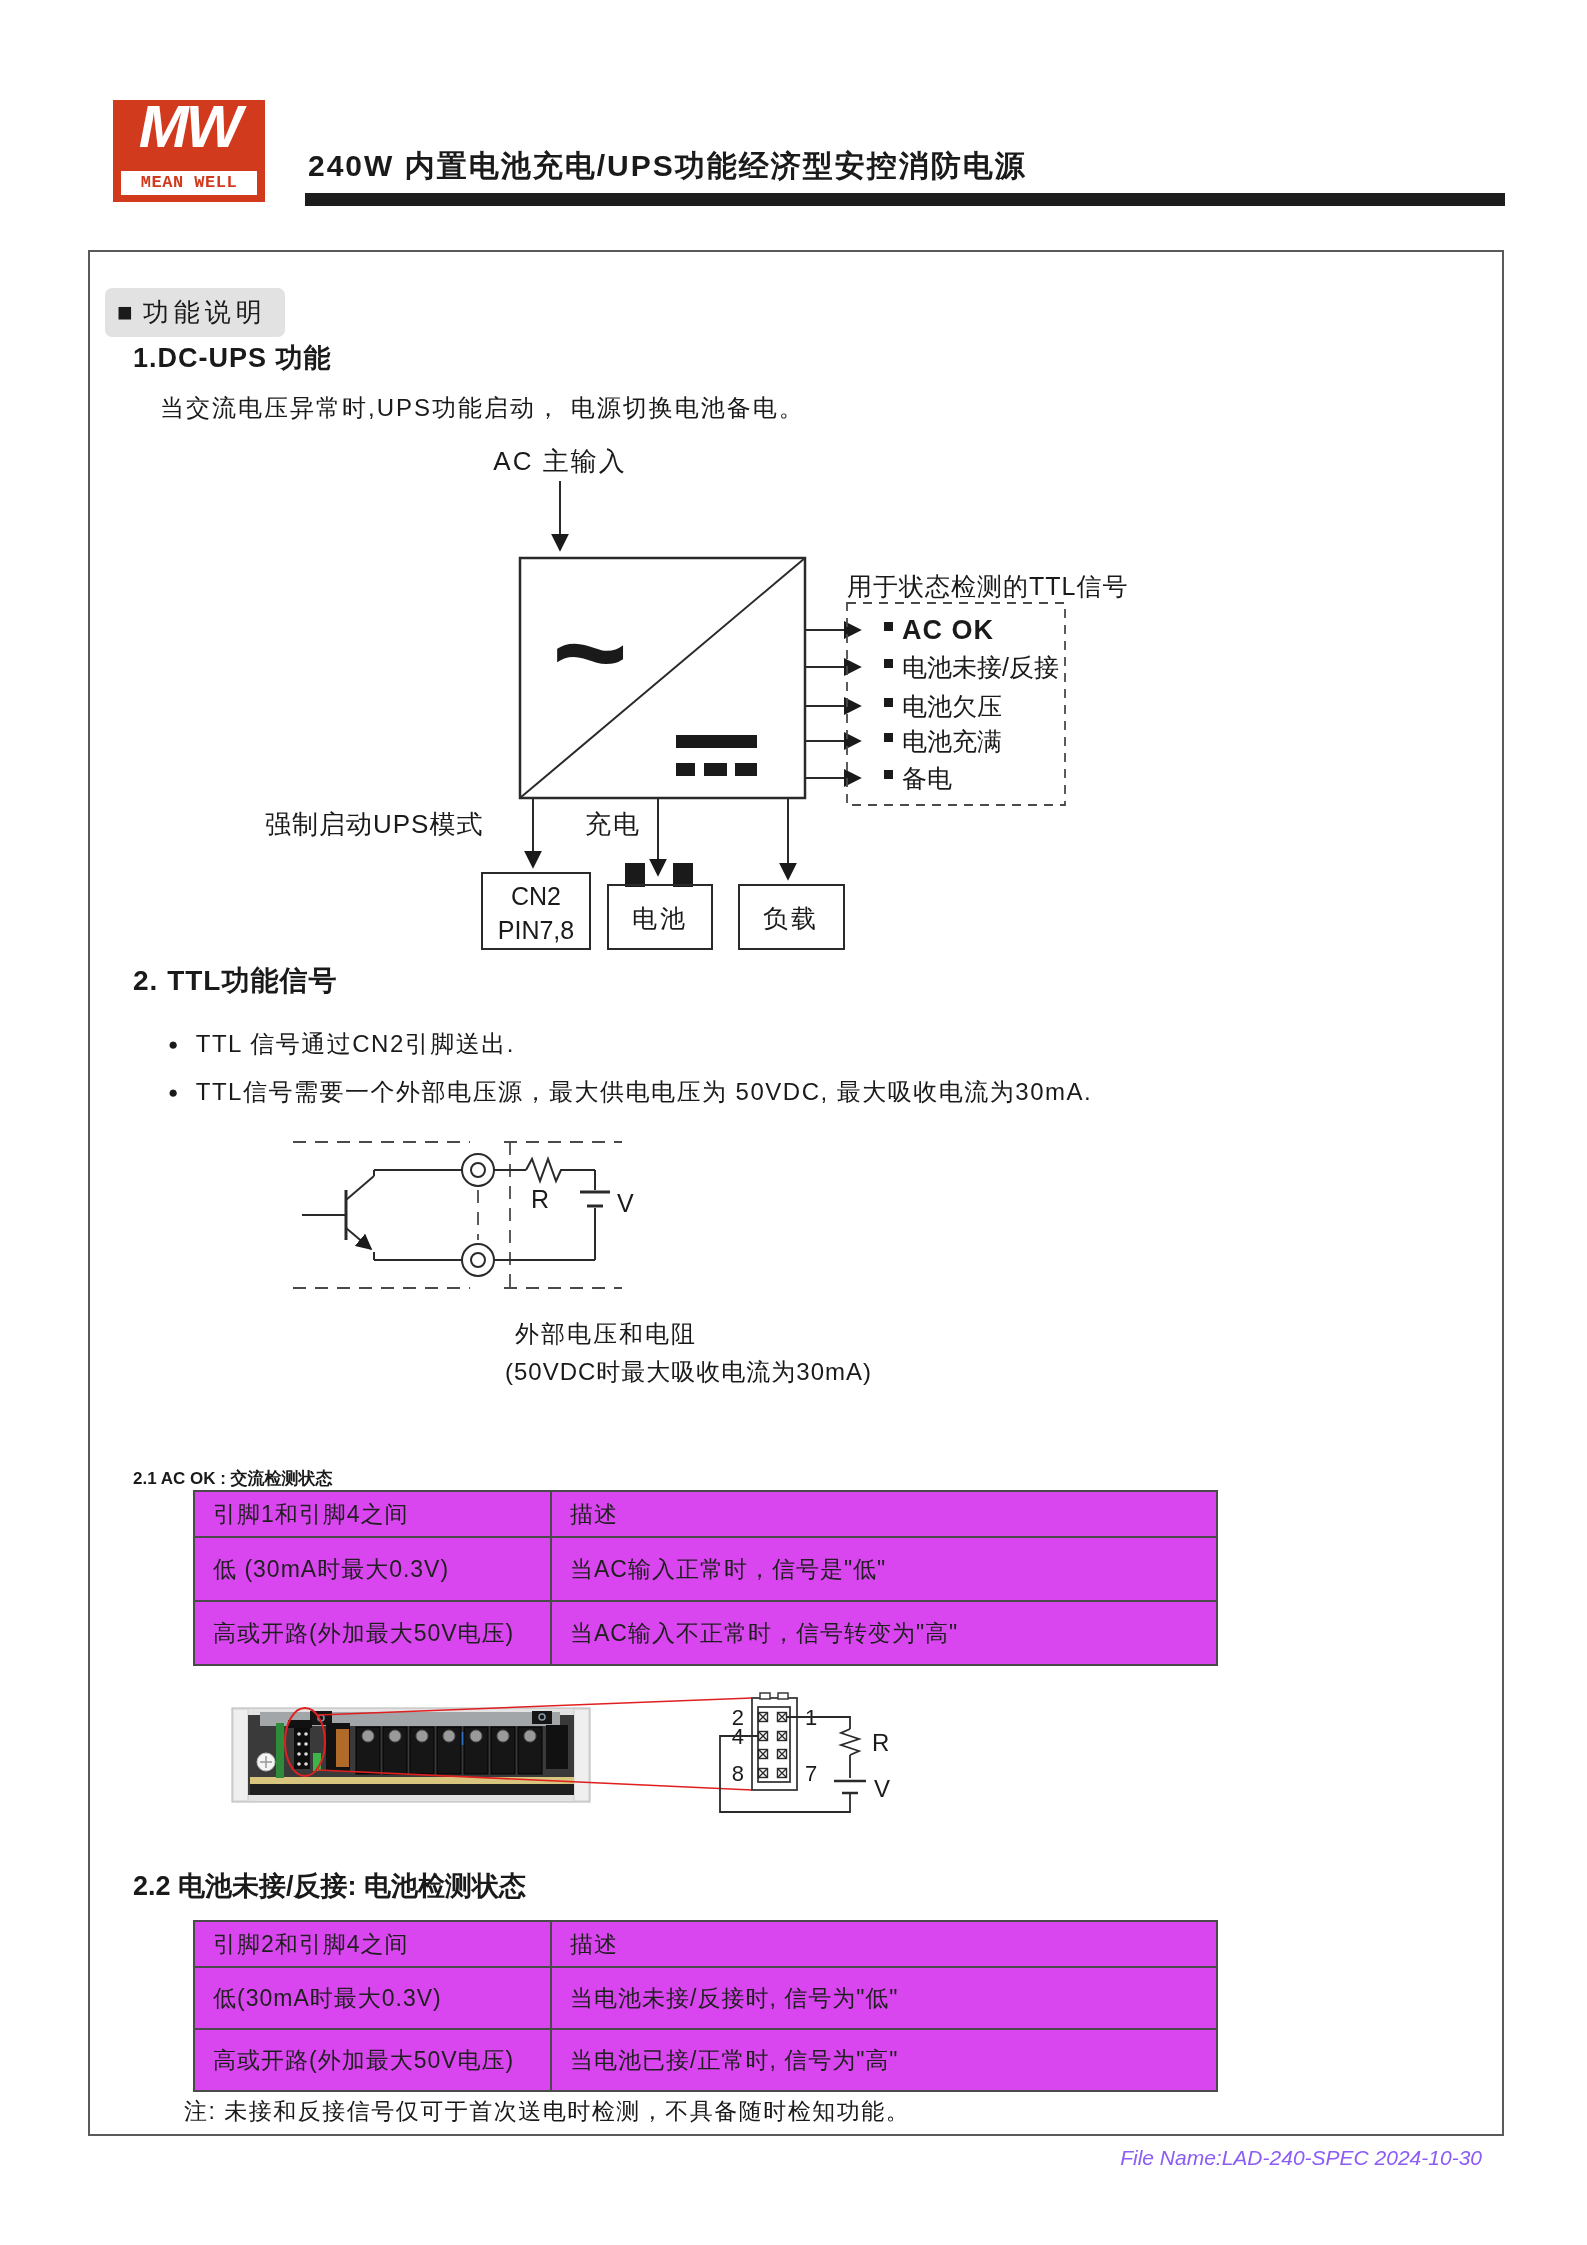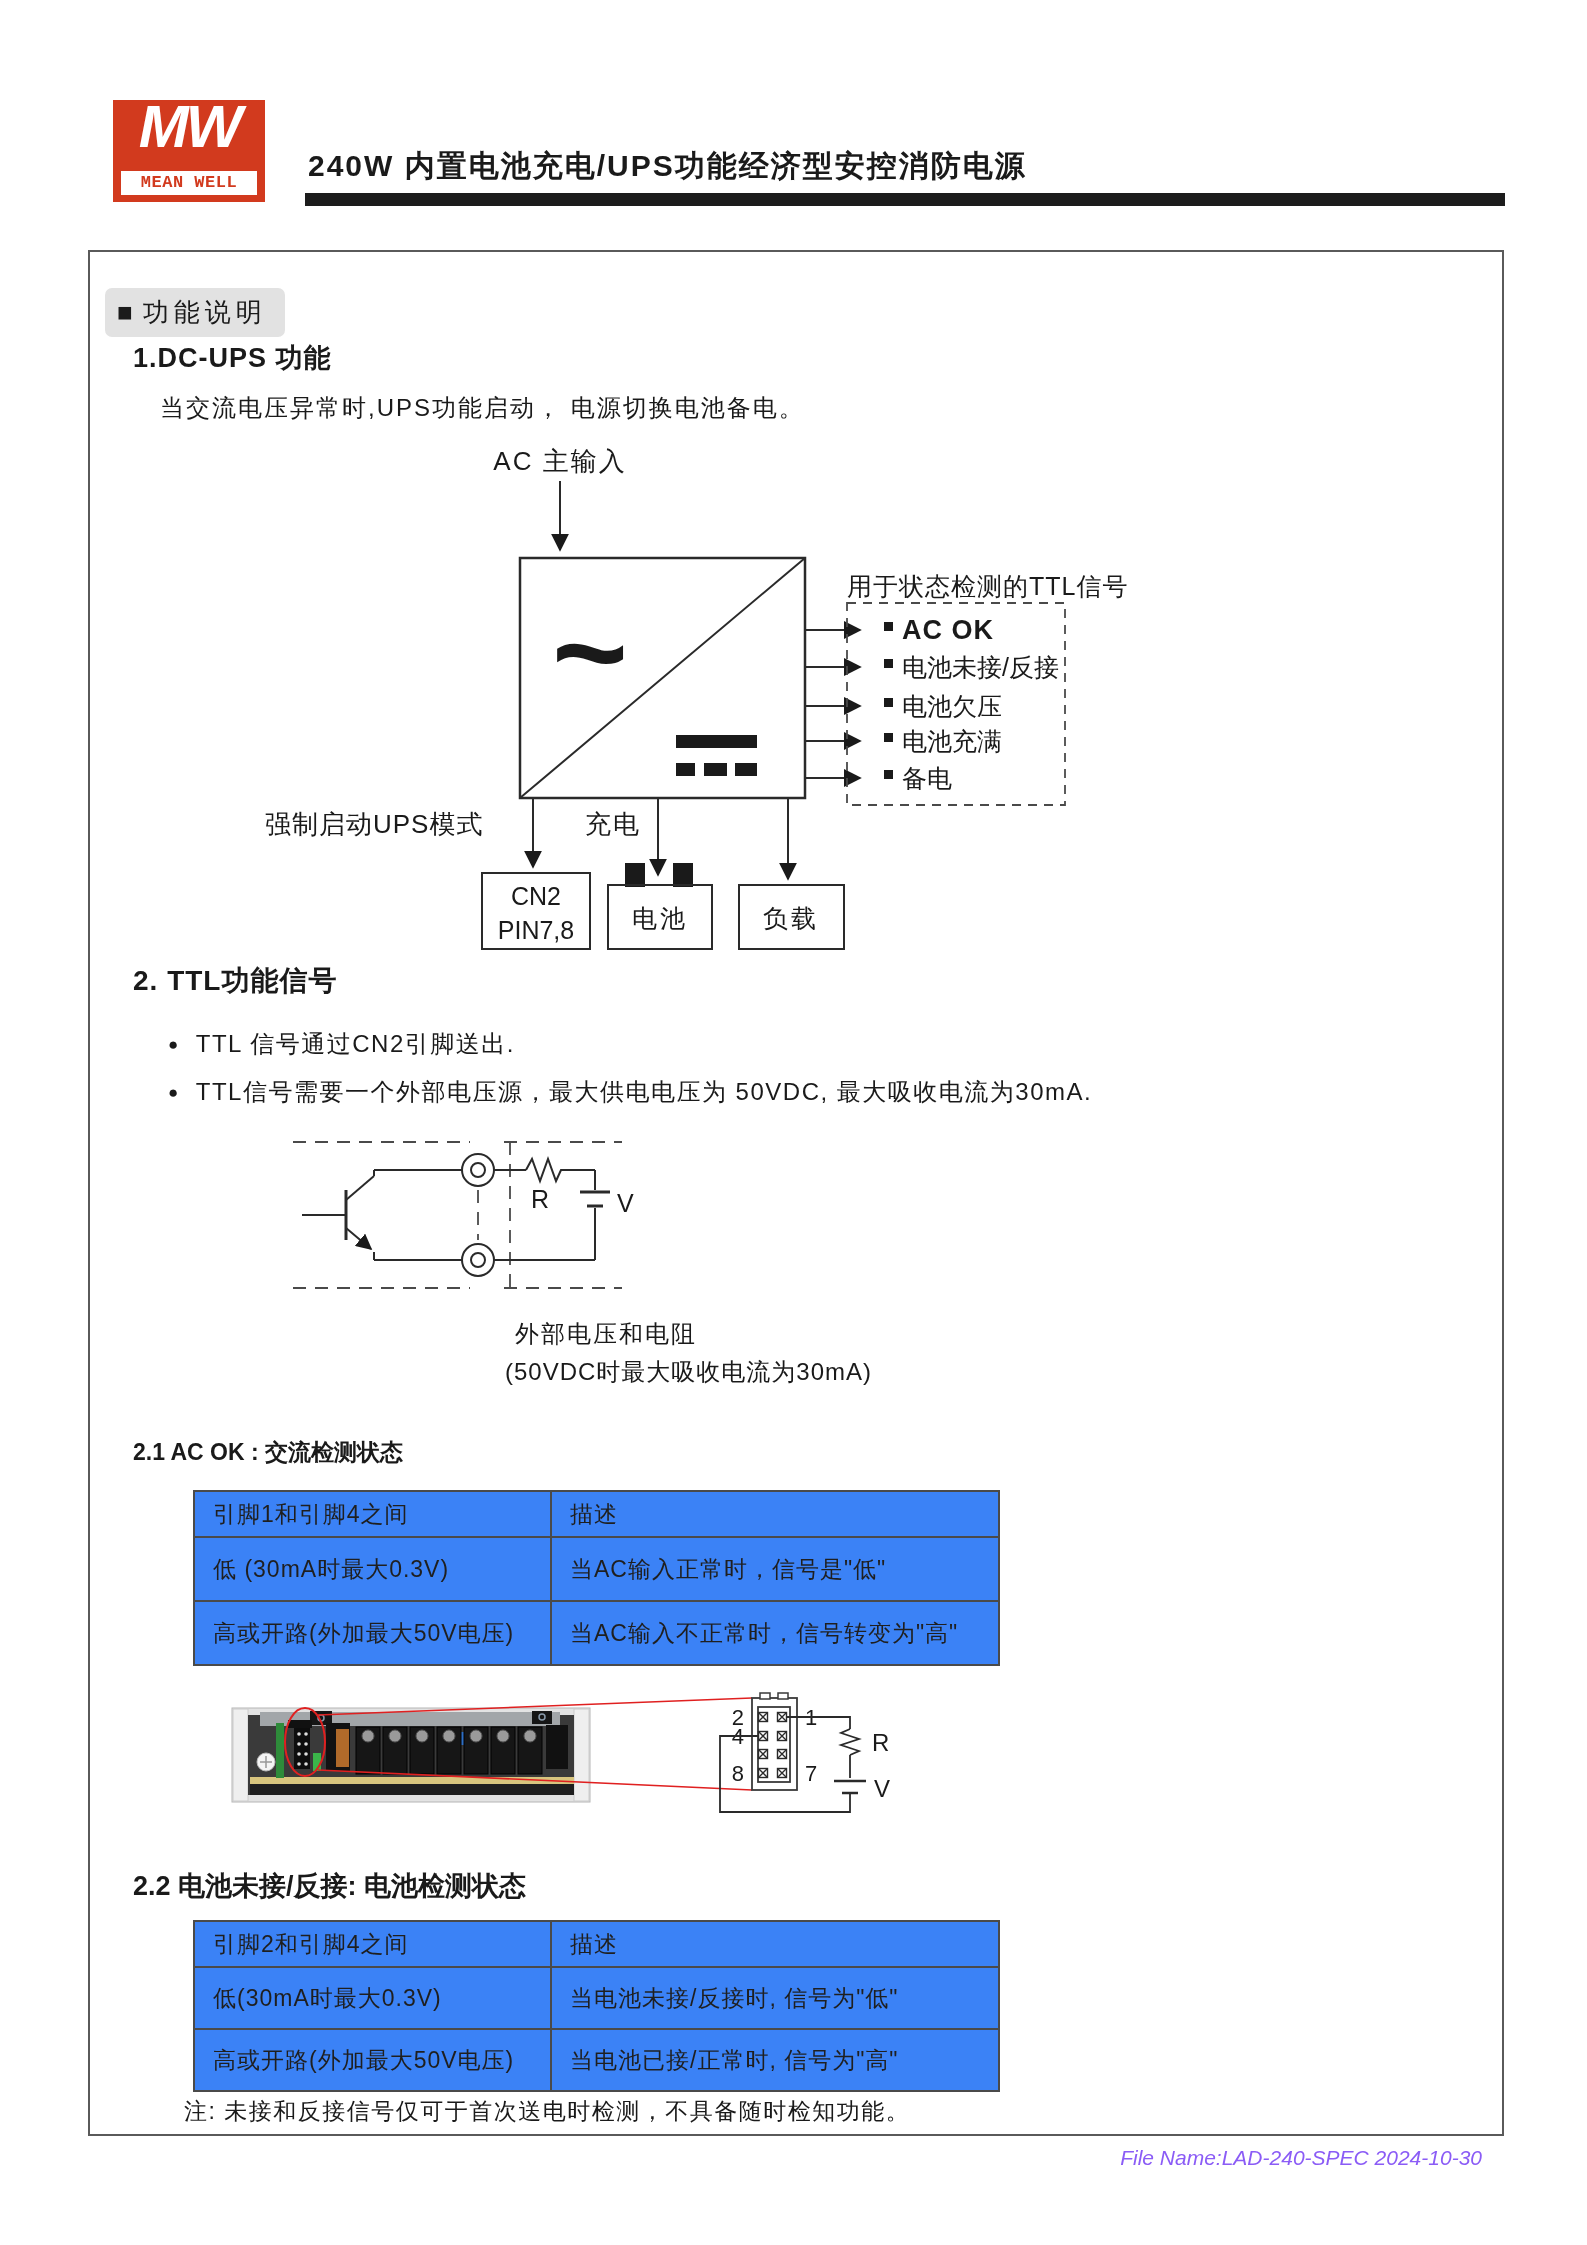--- a/index.html
+++ b/index.html
@@ -35,24 +35,24 @@
   }
   .chip .sq{color:#1b1b1b; margin-right:10px; letter-spacing:0;}
   .h1{left:133px; top:340px; font-size:27px; font-weight:bold; letter-spacing:1px; white-space:nowrap;}
   .p1{left:160px; top:392px; font-size:24px; letter-spacing:2px; white-space:nowrap;}
 
   .h2{left:133px; top:962px; font-size:28px; font-weight:bold; letter-spacing:1px; white-space:nowrap;}
   .bullet{left:168px; font-size:24px; letter-spacing:1.5px; white-space:nowrap;}
   .bullet .dot{display:inline-block; font-size:17px; vertical-align:2px; margin-right:16px;}
   .b1{top:1028px;} .b2{top:1076px;}
 
-  .h21{left:133px; top:1437px; font-size:23px; font-weight:bold; white-space:nowrap;}
+  .h21{left:133px; top:1467px; font-size:17px; font-weight:bold; white-space:nowrap;}
   .h22{left:133px; top:1868px; font-size:27px; font-weight:bold; white-space:nowrap;}
 
-  .spec-table{position:absolute; border-collapse:collapse; table-layout:fixed; width:807px; background:#3b82f6;}
+  .spec-table{position:absolute; border-collapse:collapse; table-layout:fixed; width:1025px; background:#d946ef;}
   .spec-table td{
     border:2px solid #4a4a4a; padding:0 10px 0 18px; font-size:23px; letter-spacing:1px;
     vertical-align:middle; color:#1f1f1f; white-space:nowrap; overflow:hidden;
   }
   .spec-table tr td{height:62px;}
   .spec-table tr.thead td{height:44px;}
   .t1{left:193px; top:1490px;}
   .t2{left:193px; top:1920px;}
   .t2 tr td{height:60px;}
   .t2 tr.thead td{height:44px;}

